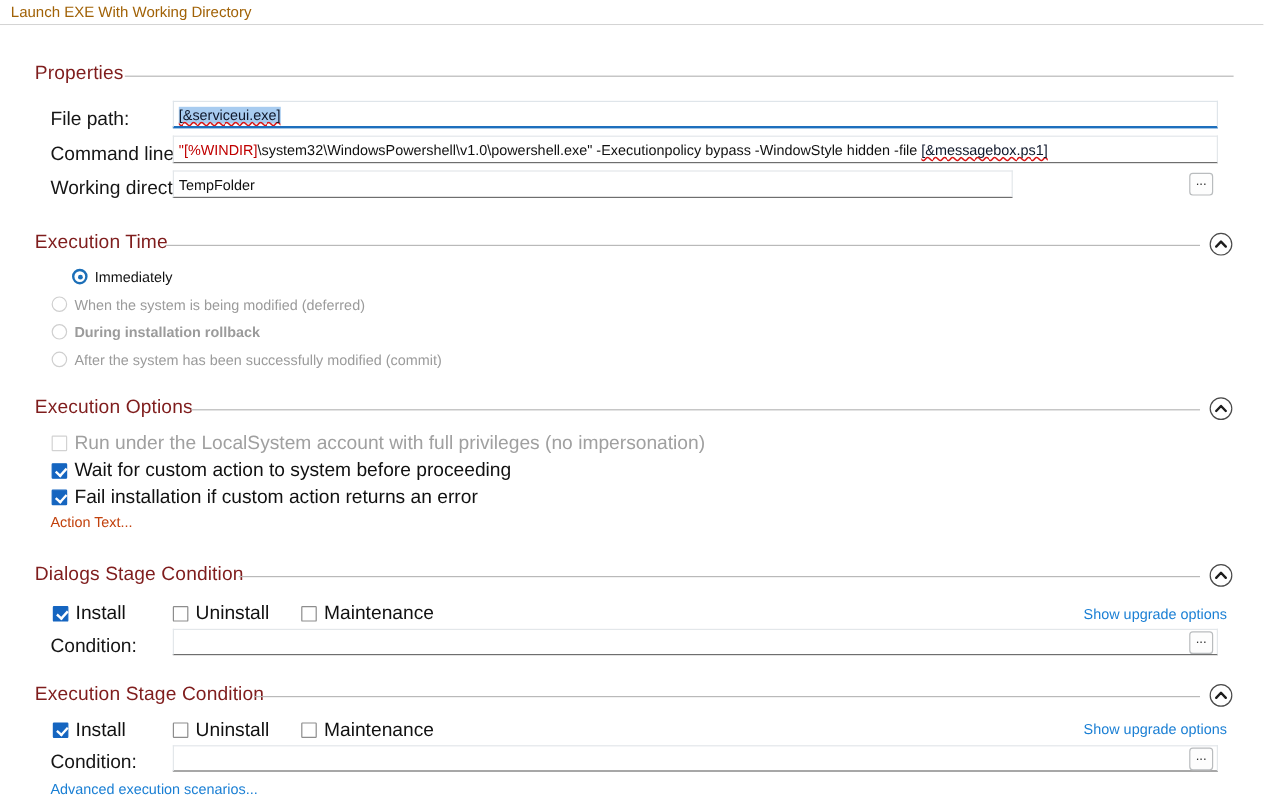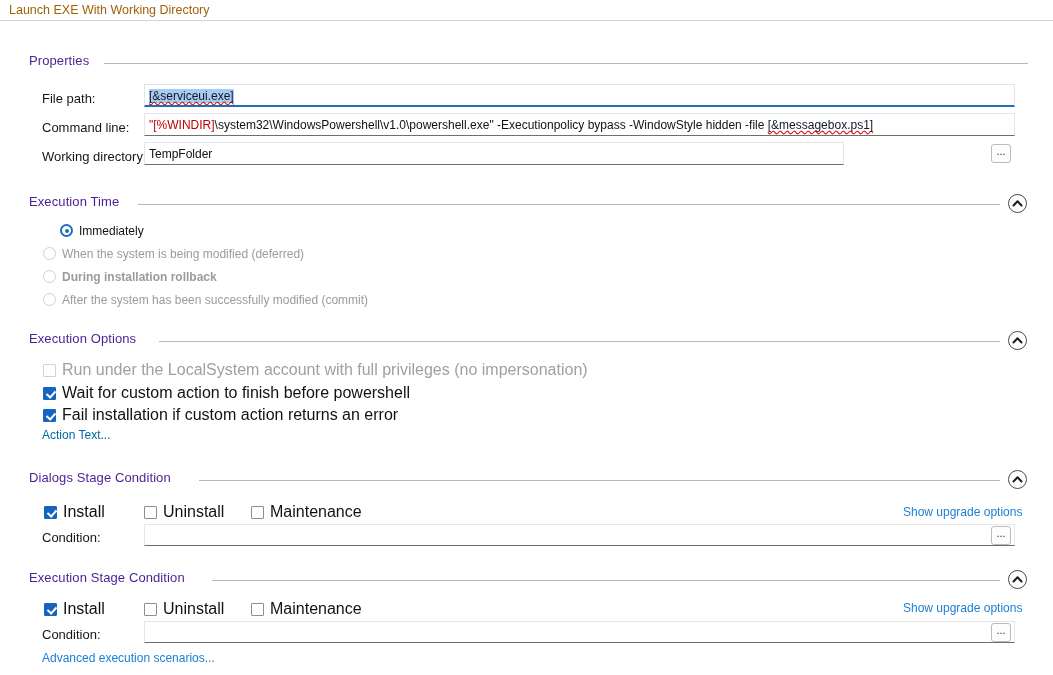--- a/index.html
+++ b/index.html
@@ -40,22 +40,22 @@
     position: absolute;
     left: 0; top: 21px;
     width: 1053px;
     height: 654px;
     background: #ffffff;
   }
 
   
   .section-title {
     position: absolute;
-    font-size: 13px;
-    color: #4c1d95;
+    font-size: 16px;
+    color: #7f1d1d;
     white-space: nowrap;
     letter-spacing: 0.1px;
   }
   .section-rule {
     position: absolute;
     height: 1px;
     background: #b9b9b9;
   }
 
   
@@ -67,21 +67,21 @@
     border-radius: 50%;
     box-sizing: border-box;
     background: #ffffff;
     cursor: pointer;
   }
   .collapse-btn svg { display: block; }
 
   
   .flabel {
     position: absolute;
-    font-size: 13px;
+    font-size: 16px;
     color: #161616;
     white-space: nowrap;
   }
 
   
   .tinput {
     position: absolute;
     box-sizing: border-box;
     background: #ffffff;
     border: 1px solid #e3e7ea;
@@ -195,21 +195,21 @@
   .link {
     position: absolute;
     font-size: 12px;
     color: #1a7fd4;
     white-space: nowrap;
     cursor: pointer;
   }
   .statictext {
     position: absolute;
     font-size: 12px;
-    color: #0369a1;
+    color: #c2410c;
     white-space: nowrap;
   }
 </style>
 </head>
 <body>
 
 <div class="titlebar">
   <div class="titlebar-text">Launch EXE With Working Directory</div>
 </div>
 
@@ -254,21 +254,21 @@
   <div class="collapse-btn" style="left:1008px; top:310px;">
     <svg width="17" height="17" viewBox="0 0 17 17">
       <path d="M4.5 10.5 L8.5 6.3 L12.5 10.5" stroke="#1d1d1d" stroke-width="2" fill="none" stroke-linecap="round" stroke-linejoin="round"></path>
     </svg>
   </div>
 
   <div class="cb-row disabled" style="left:43px; top:340px;">
     <span class="cb-mark disabled"></span><span class="cb-label">Run under the LocalSystem account with full privileges (no impersonation)</span>
   </div>
   <div class="cb-row" style="left:43px; top:363px;">
-    <span class="cb-mark checked"></span><span class="cb-label">Wait for custom action to finish before powershell</span>
+    <span class="cb-mark checked"></span><span class="cb-label">Wait for custom action to system before proceeding</span>
   </div>
   <div class="cb-row" style="left:43px; top:385px;">
     <span class="cb-mark checked"></span><span class="cb-label">Fail installation if custom action returns an error</span>
   </div>
   <div class="statictext" style="left:42px; top:407px;">Action Text...</div>
 
   <div class="section-title" style="left:29px; top:449px;">Dialogs Stage Condition</div>
   <div class="section-rule" style="left:199px; top:459px; width:801px;"></div>
   <div class="collapse-btn" style="left:1008px; top:449px;">
     <svg width="17" height="17" viewBox="0 0 17 17">

